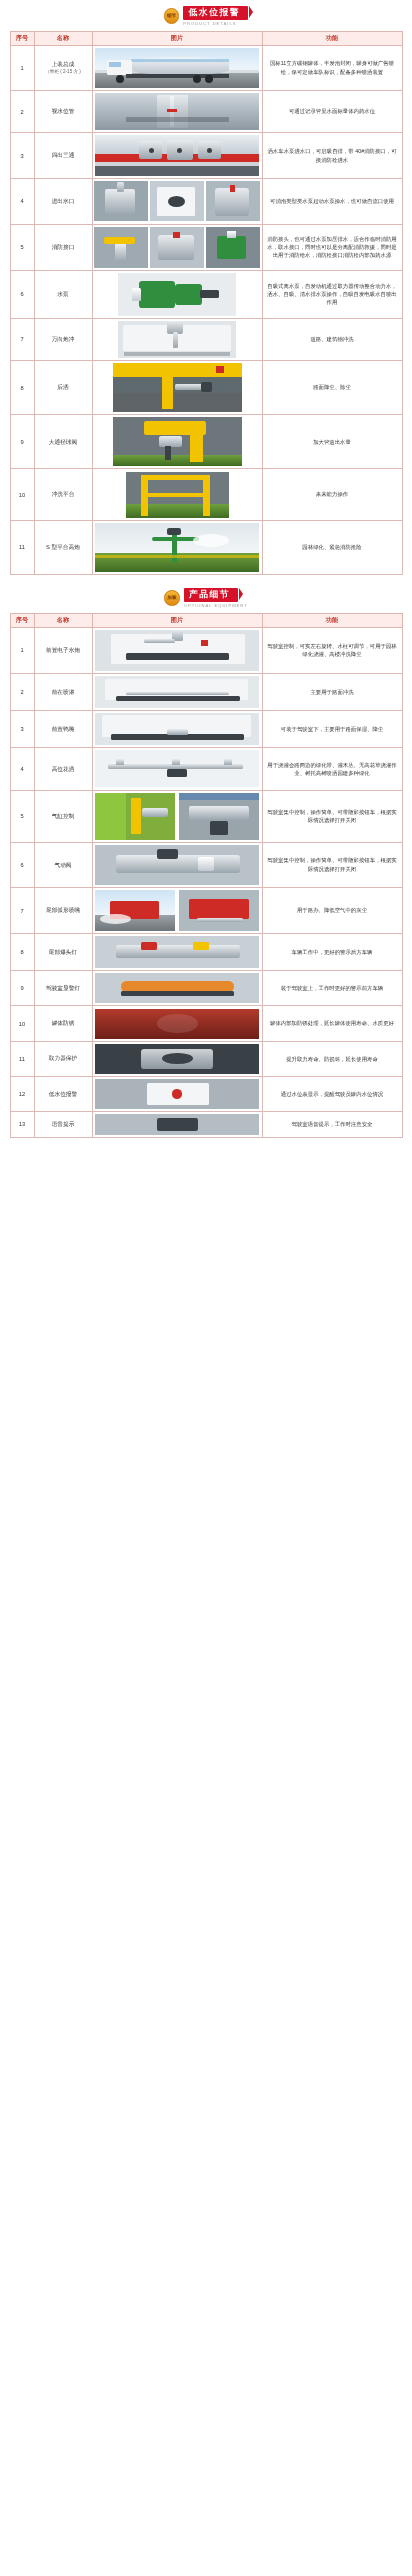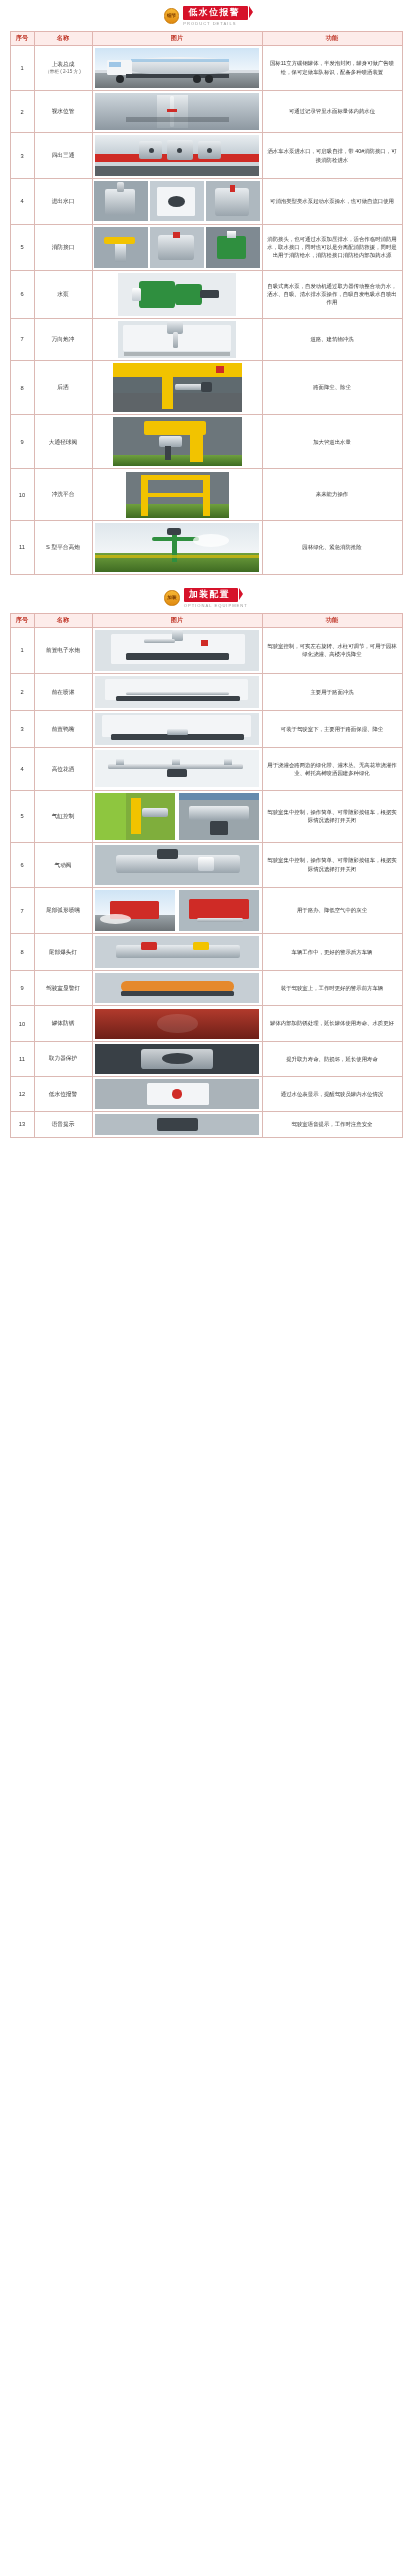--- a/index.html
+++ b/index.html
@@ -355,21 +355,21 @@
 
     </tbody>
   </table>
 
   <div class="spacer"></div>
 
   <div class="banner">
     <div class="banner-inner">
       <div class="banner-badge">加装</div>
       <div class="banner-texts">
-        <div class="banner-cn">加装配置</div>
+        <div class="banner-cn">产品细节</div>
         <div class="banner-en">Optional  Equipment</div>
       </div>
     </div>
   </div>
 
   <table class="spec">
     <colgroup>
         <col class="c-idx">
         <col class="c-name">
         <col class="c-img">

